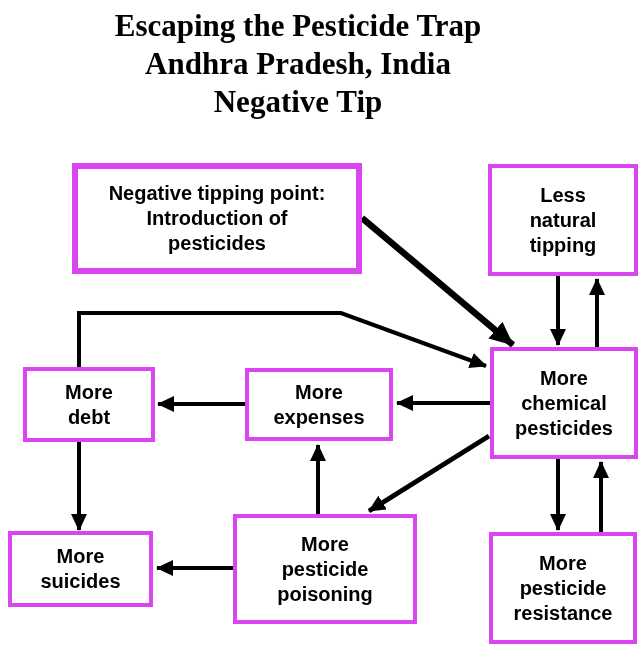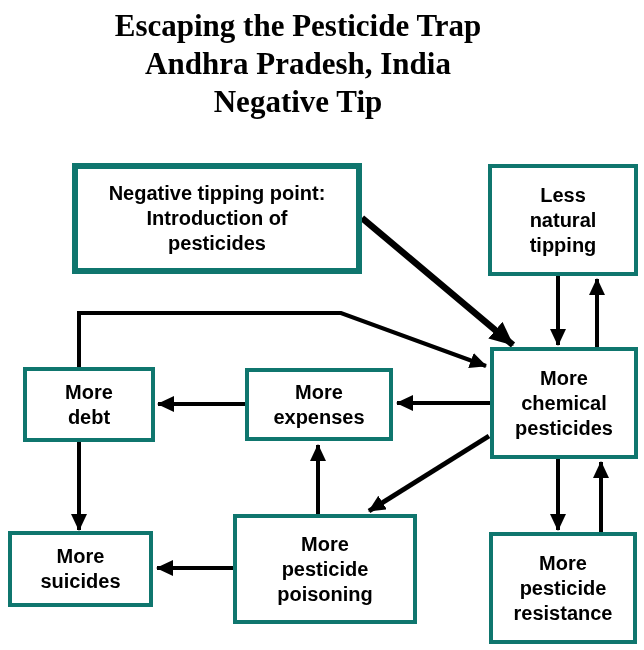--- a/index.html
+++ b/index.html
@@ -13,21 +13,21 @@
     font-size:31px;line-height:38px;white-space:pre-line;color:#000;
   }
   svg.arrows{position:absolute;left:0;top:0;}
   svg.arrows line, svg.arrows path{stroke:#000;fill:none;}
   svg.arrows .w4{stroke-width:4;}
   svg.arrows .w5{stroke-width:5;}
   svg.arrows .w7{stroke-width:6.5;}
   svg.arrows marker path{fill:#000;stroke:none;}
   .node{
     position:absolute;box-sizing:border-box;background:#ffffff;
-    border:4px solid #0f766e;display:flex;align-items:center;justify-content:center;
+    border:4px solid #d946ef;display:flex;align-items:center;justify-content:center;
     text-align:center;font-weight:bold;font-size:20px;line-height:25px;
     white-space:pre-line;
   }
   .node.thick{border-width:6px;}
 </style>
 </head>
 <body>
 
 <div class="canvas">
 

